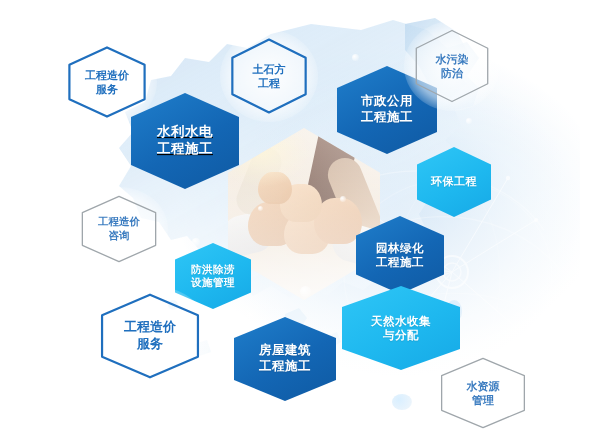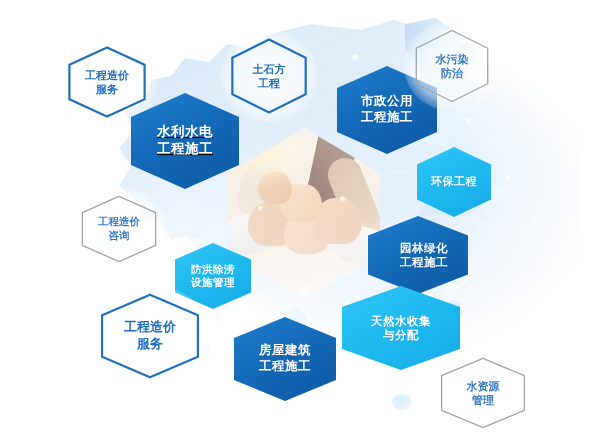--- a/index.html
+++ b/index.html
@@ -230,21 +230,21 @@
         <span class="lbl" style="font-size: 11px;">环保工程</span>
       </div>
       <div class="hexglow" style="left: 70px; top: 187px; width: 98px; height: 84px;"></div>
       <div class="hexout out-gray" style="left: 80px; top: 195px; width: 78px; height: 68px;">
         <svg viewBox="0 0 100 100" preserveAspectRatio="none">
           <polygon points="50,2 97,26 97,74 50,98 3,74 3,26" fill="none" stroke="#9fa6ab" stroke-width="1.3" vector-effect="non-scaling-stroke" stroke-linejoin="round"></polygon>
         </svg>
         <div class="lbl" style="font-size: 10.5px;">工程造价
 咨询</div>
       </div>
-      <div class="hex fill-deep" style="left: 368px; top: 216px; width: 88px; height: 78px; padding-left: 12px;">
+      <div class="hex fill-deep" style="left: 356px; top: 216px; width: 88px; height: 78px;">
         <span class="lbl" style="font-size: 11.5px;">园林绿化
 工程施工</span>
       </div>
       <div class="hex fill-cyan" style="left: 175px; top: 243px; width: 76px; height: 66px;">
         <span class="lbl" style="font-size: 10.5px;">防洪除涝
 设施管理</span>
       </div>
       <div class="hexglow" style="left: 89px; top: 285px; width: 122px; height: 102px;"></div>
       <div class="hexout out-blue" style="left: 99px; top: 293px; width: 102px; height: 86px;">
         <svg viewBox="0 0 100 100" preserveAspectRatio="none">

